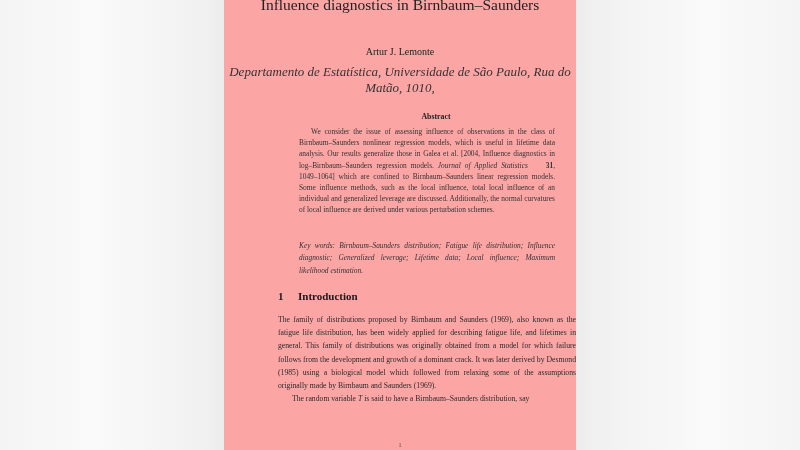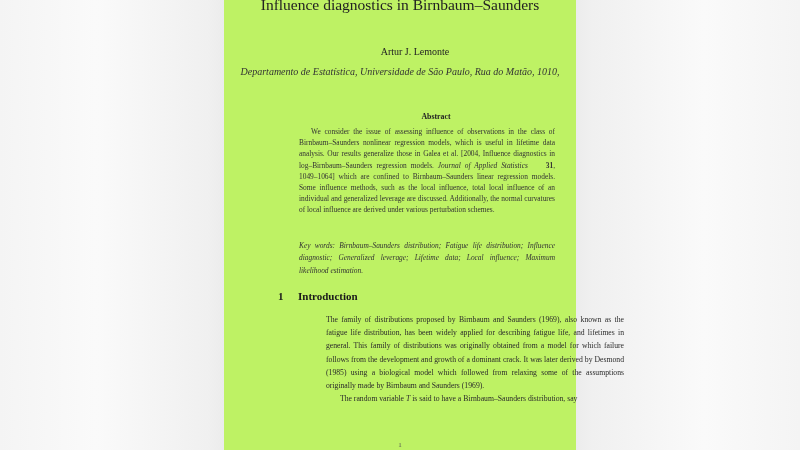--- a/index.html
+++ b/index.html
@@ -14,21 +14,21 @@
       position: relative;
       font-family: "Liberation Serif", "DejaVu Serif", serif;
       color: #1a1a1a;
     }
     .page {
       position: absolute;
       left: 224px;
       top: 0;
       width: 352px;
       height: 450px;
-      background: #bef264;
+      background: #fca5a5;
     }
     .arxiv-stamp {
       position: absolute;
       left: 222px;
       top: 285px;
       width: 260px;
       transform: rotate(-90deg);
       transform-origin: 0 0;
       font-size: 13.5px;
       color: #7a7a7a;
@@ -46,29 +46,28 @@
       color: #222;
     }
     .author {
       position: absolute;
       left: 0;
       top: 46px;
       width: 352px;
       text-align: center;
       font-size: 10px;
       color: #222;
-      padding-left: 15px;
     }
     .affil {
       position: absolute;
       left: 0;
       top: 64px;
       width: 352px;
       text-align: center;
-      font-size: 10px;
+      font-size: 13px;
       font-style: italic;
       line-height: 16px;
       color: #333;
     }
     .abstract-heading {
       position: absolute;
       left: 0;
       top: 112px;
       width: 424px;
       text-align: center;
@@ -112,21 +111,20 @@
     }
     .intro {
       position: absolute;
       left: 54px;
       top: 313px;
       width: 298px;
       font-size: 7.7px;
       line-height: 13.2px;
       text-align: justify;
       color: #2a2a2a;
-      margin-left: 48px;
     }
     .intro p {
       margin: 0;
     }
     .intro p.indent {
       text-indent: 14px;
     }
     .page-number {
       position: absolute;
       left: 0;

